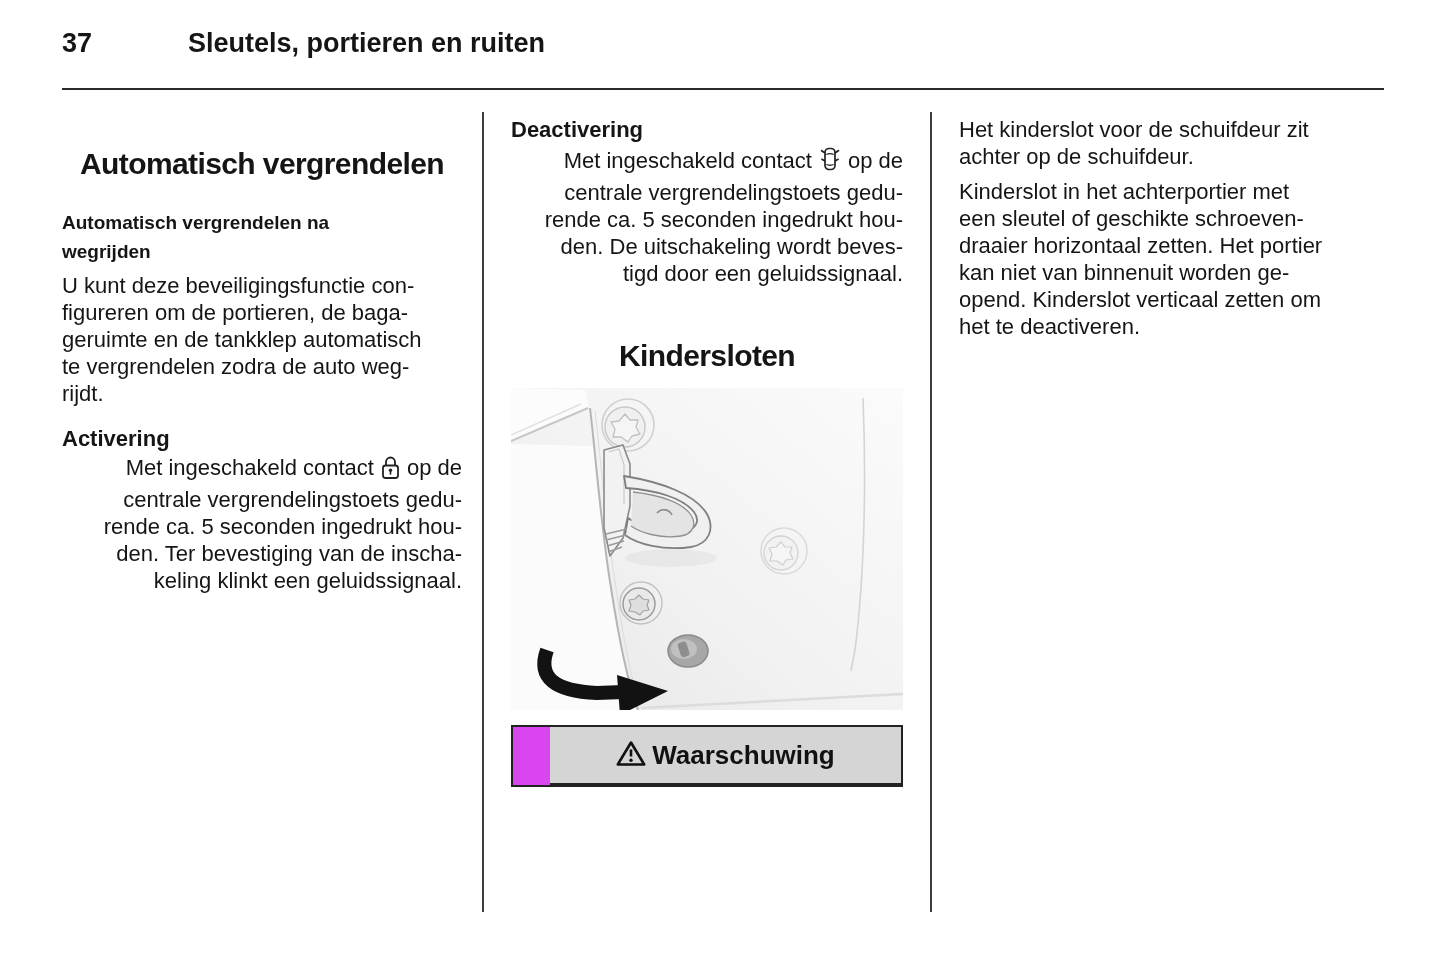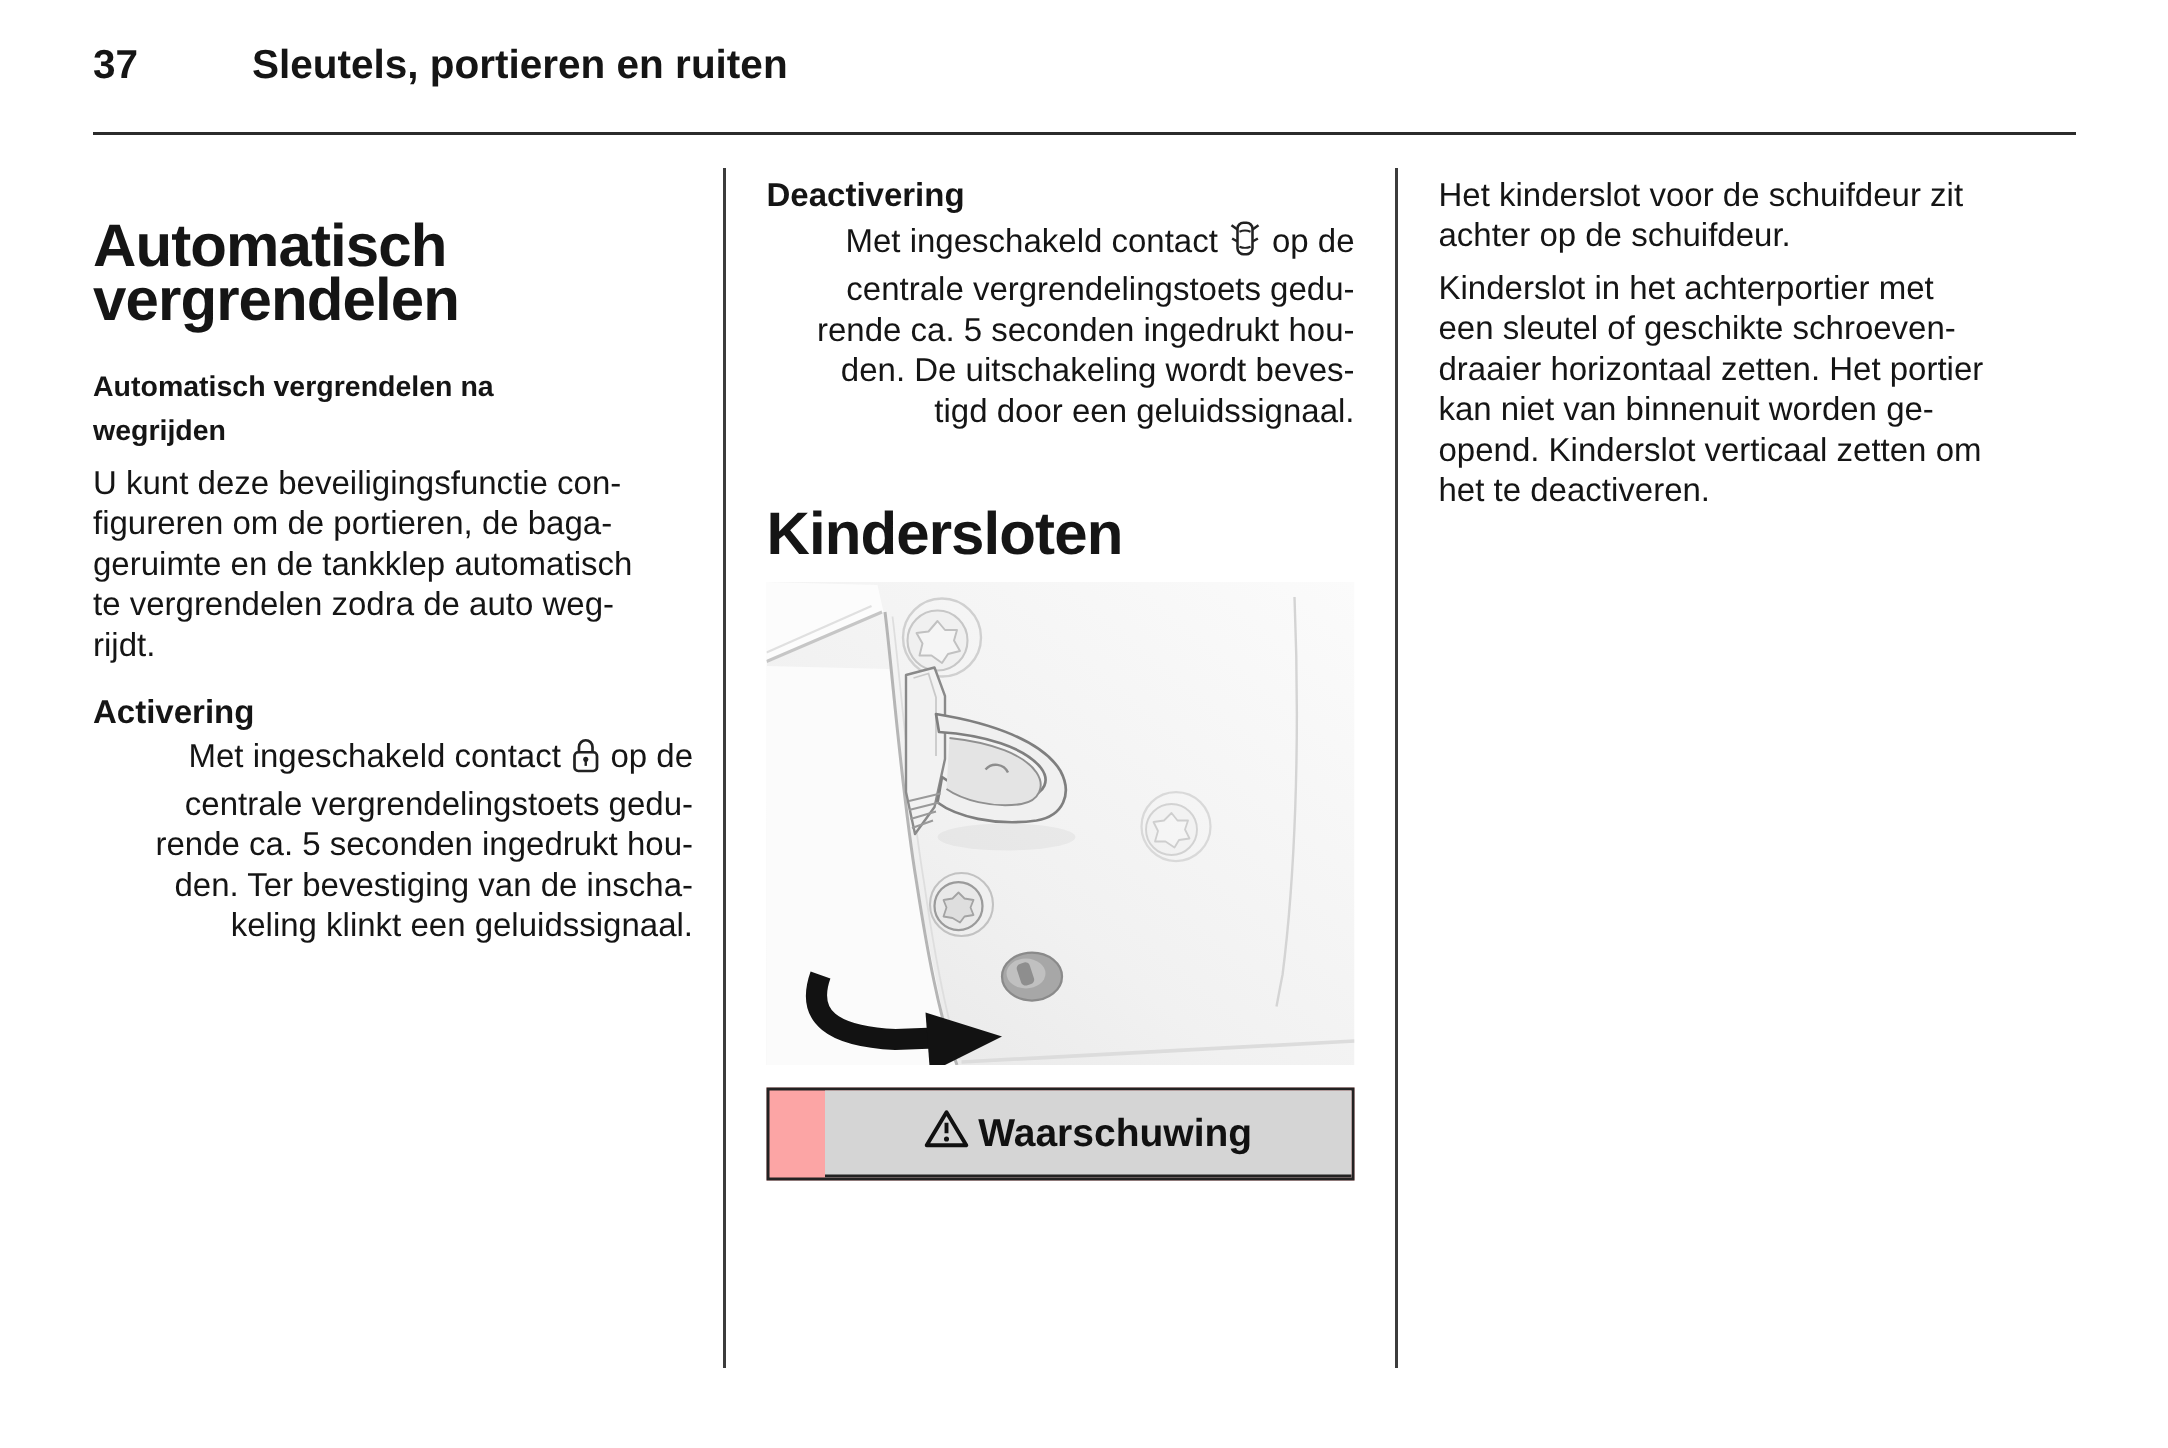--- a/index.html
+++ b/index.html
@@ -4,51 +4,51 @@
 <style>
   html,body{margin:0;padding:0;}
   body{
     width:1445px;height:965px;background:#ffffff;overflow:hidden;position:relative;
     font-family:"Liberation Sans", sans-serif;color:#151515;
     -webkit-font-smoothing:antialiased;
   }
   .abs{position:absolute;}
   
   .page-num{left:62px;top:28px;font-size:27px;font-weight:bold;}
-  .header-title{left:168px;top:28px;font-size:27px;font-weight:bold;}
+  .header-title{left:188px;top:28px;font-size:27px;font-weight:bold;}
   .header-rule{left:62px;top:88px;width:1322px;height:2px;background:#2b2b2b;}
   
   .col{position:absolute;top:116px;}
   .col1{left:62px;width:400px;}
   .col2{left:511px;width:392px;}
   .col3{left:959px;width:400px;}
   .divider{position:absolute;top:112px;height:800px;width:2px;background:#3c3c3c;}
   .div1{left:482px;}
   .div2{left:930px;}
   
   .body-t{font-size:22px;line-height:27px;}
   .lines{white-space:pre;}
-  .h1{font-size:40px;font-weight:bold;letter-spacing:-0.6px;line-height:36px;}
+  .h1{font-size:30px;font-weight:bold;letter-spacing:-0.6px;line-height:36px;text-align:center;}
   .h2{font-size:19px;font-weight:bold;line-height:29px;}
   .h3{font-size:22px;font-weight:bold;line-height:27px;}
   .mt-h1-1{margin-top:30px;}
   .mt-h2{margin-top:26px;}
   .mt-p{margin-top:6px;}
   .mt-h3{margin-top:18px;}
   .mt-p2{margin-top:2px;text-align:right;}
   .mt-h1-2{margin-top:51px;}
   .mt-fig{margin-top:14px;}
   .mt-warn{margin-top:15px;}
   .mt-p3{margin-top:8px;}
   .inline-icon{display:inline-block;vertical-align:-5px;margin:0 7px;}
   
   .figure{width:392px;height:322px;}
   .figure svg{display:block;}
   
-  .warning{border:2px solid #222;background:#fca5a5;padding-left:37px;}
+  .warning{border:2px solid #222;background:#d946ef;padding-left:37px;}
   .warning-header{
     background:#d5d5d5;border-bottom:2px solid #222;height:56px;
     display:flex;align-items:center;justify-content:center;gap:6px;
   }
   .warning-title{font-size:26px;font-weight:bold;color:#111;}
   .warning-body{padding:11px 13px 13px 13px;font-size:22px;line-height:27px;}
 </style>
 </head>
 <body>
 

